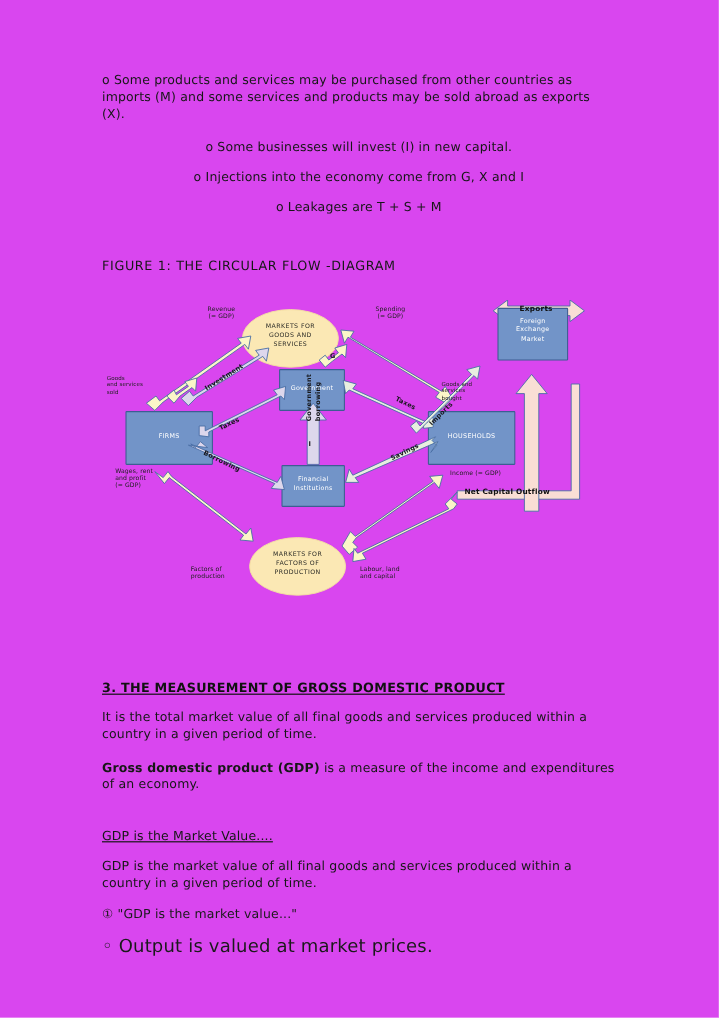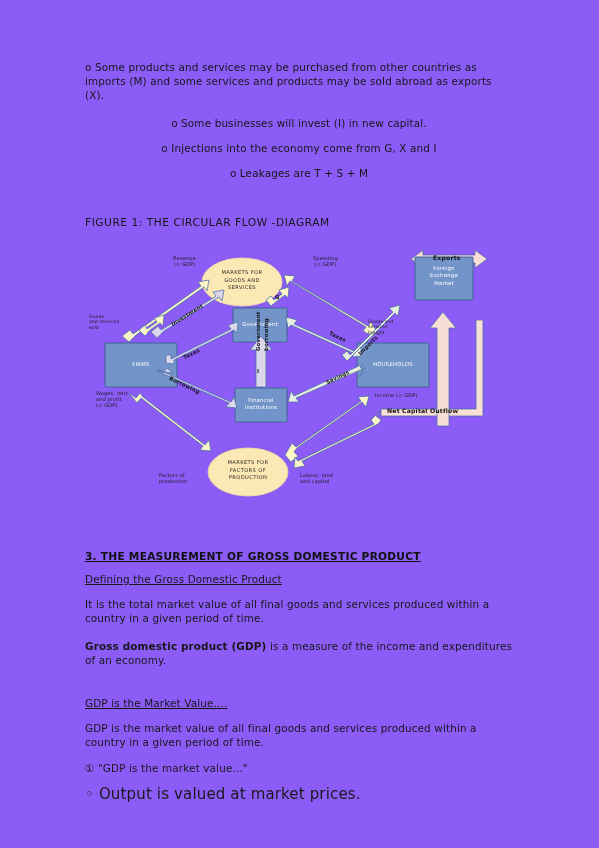--- a/index.html
+++ b/index.html
@@ -1,21 +1,21 @@
 <!DOCTYPE html>
 <html><head>
 <meta charset="utf-8">
 <style>
   html,body{margin:0;padding:0;background:#ffffff;}
   body{
     width:599px;height:848px;overflow:hidden;position:relative;
     font-family:"DejaVu Sans","Liberation Sans",sans-serif;
     color:#1a1a1a;
   }
-  .page{position:absolute;inset:0;background:#8b5cf6;}
+  .page{position:absolute;inset:0;background:#d946ef;}
   .content{position:absolute;left:85px;top:60px;width:428px;}
 
   p.para{
     font-size:10.4px;line-height:14.2px;margin:0 0 13px 0;
     letter-spacing:0.15px;color:#171717;
   }
   p.tight{margin-bottom:11px;text-align:center;}
 
   
   .fig-title{
@@ -230,23 +230,22 @@
       <div class="lbl-strong" style="left:348px;top:4px;">Exports</div>
 
       <div class="lbl-strong" style="left:302px;top:157px;">Net Capital Outflow</div>
 
       <div class="lbl-arrow" style="left:190px;top:44px;">G</div>
 
       <div class="lbl-arrow" style="left:172px;top:118px;">I</div>
 
     </div>
 
-    <div style="margin-top:38px;">
+    <div style="margin-top:56px;">
       <p class="sec-head">3. THE MEASUREMENT OF GROSS DOMESTIC PRODUCT</p>
-      <p class="sub-head">Defining the Gross Domestic Product</p>
 
       <p class="para">It is the total market value of all final goods and services produced within a country in a given period of time.</p>
 
       <p class="para"><b>Gross domestic product (GDP)</b><span> is a measure of the income and expenditures of an economy.</span></p>
 
       <p class="sub-head" style="margin-top:30px;">GDP is the Market Value....</p>
 
       <p class="para">GDP is the market value of all final goods and services produced within a country in a given period of time.</p>
 
       <p class="bullet-circ">① "GDP is the market value..."</p>

